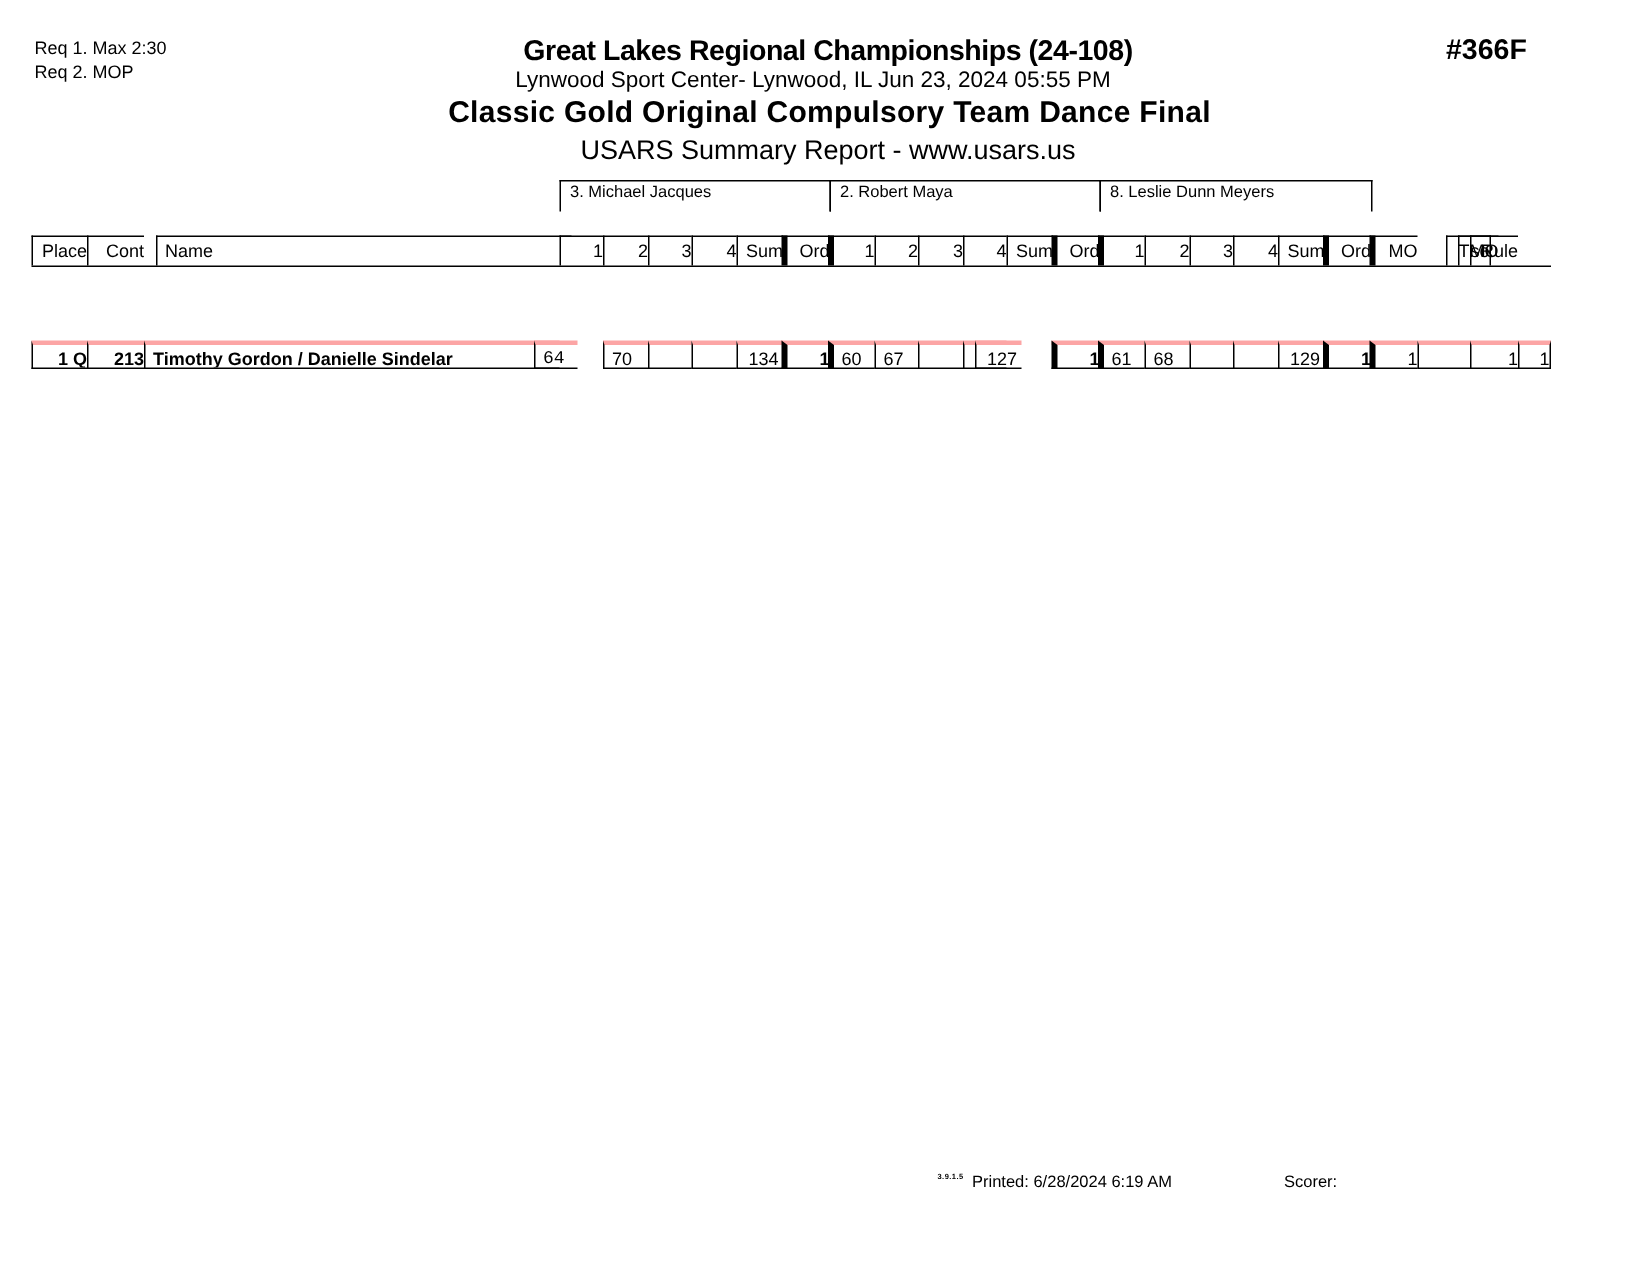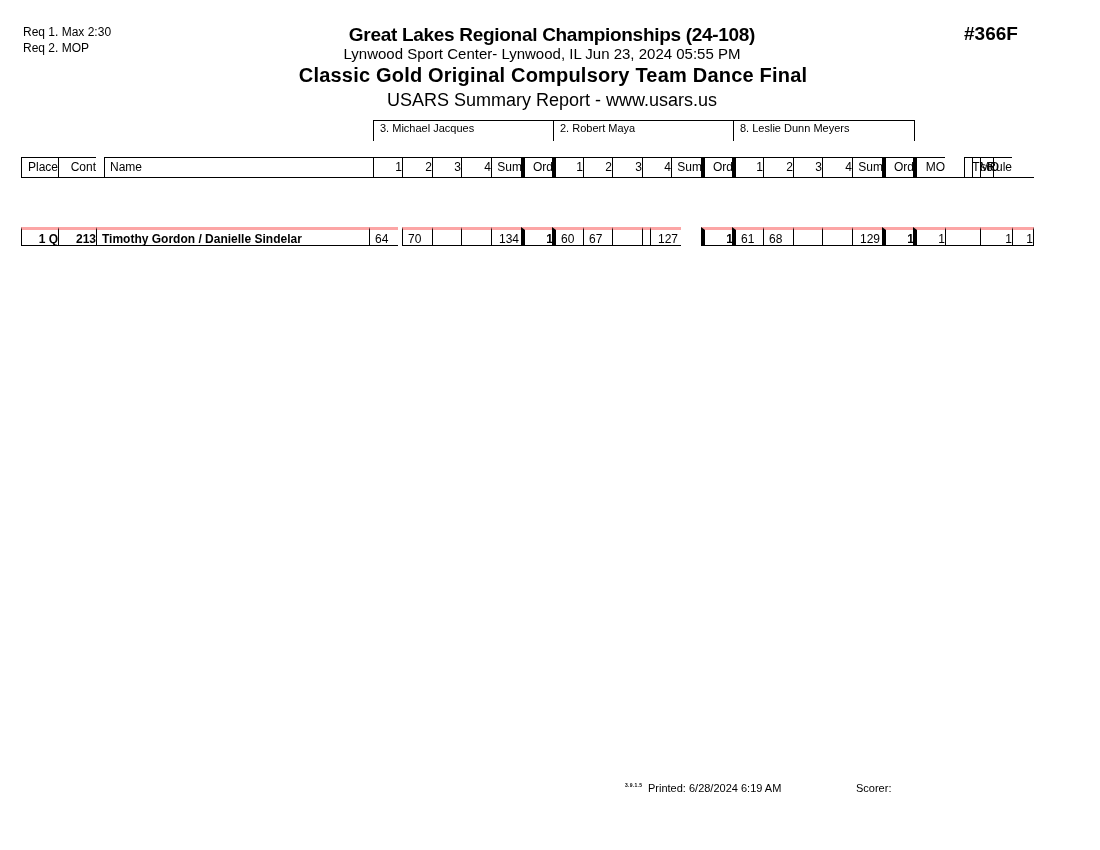--- a/index.html
+++ b/index.html
@@ -75,21 +75,21 @@
   <div class="cell hdr" style="left:945px;width:35px;margin-left:19px;">TMO</div>
   <div class="cell hdr" style="left:980px;width:32px;">Rule</div>
   <div class="cell hdr endr" style="left:972px;width:22px;">so</div>
 </div>
 
 <div>
   <div class="cell row bold" style="left:21px;width:37px;">1 Q</div>
   <div class="cell row bold" style="left:58px;width:38px;">213</div>
   <div class="cell row bold left" style="left:96px;width:277px;">Timothy Gordon / Danielle Sindelar</div>
 
-  <div class="cell row left" style="left:369px;width:29px;">64</div>
+  <div class="cell row left" style="left:356px;width:29px;font-family:Liberation Mono, monospace;">64</div>
   <div class="cell row left" style="left:402px;width:30px;">70</div>
   <div class="cell row left" style="left:432px;width:29px;"></div>
   <div class="cell row left" style="left:461px;width:30px;"></div>
   <div class="cell row right" style="left:491px;width:31px;">134</div>
   <div class="cell row bold thick" style="left:521px;width:32px;">1</div>
 
   <div class="cell row left thick" style="left:552px;width:31px;">60</div>
   <div class="cell row left" style="left:583px;width:29px;">67</div>
   <div class="cell row left" style="left:612px;width:30px;"></div>
   <div class="cell row left" style="left:642px;width:29px;"></div>

